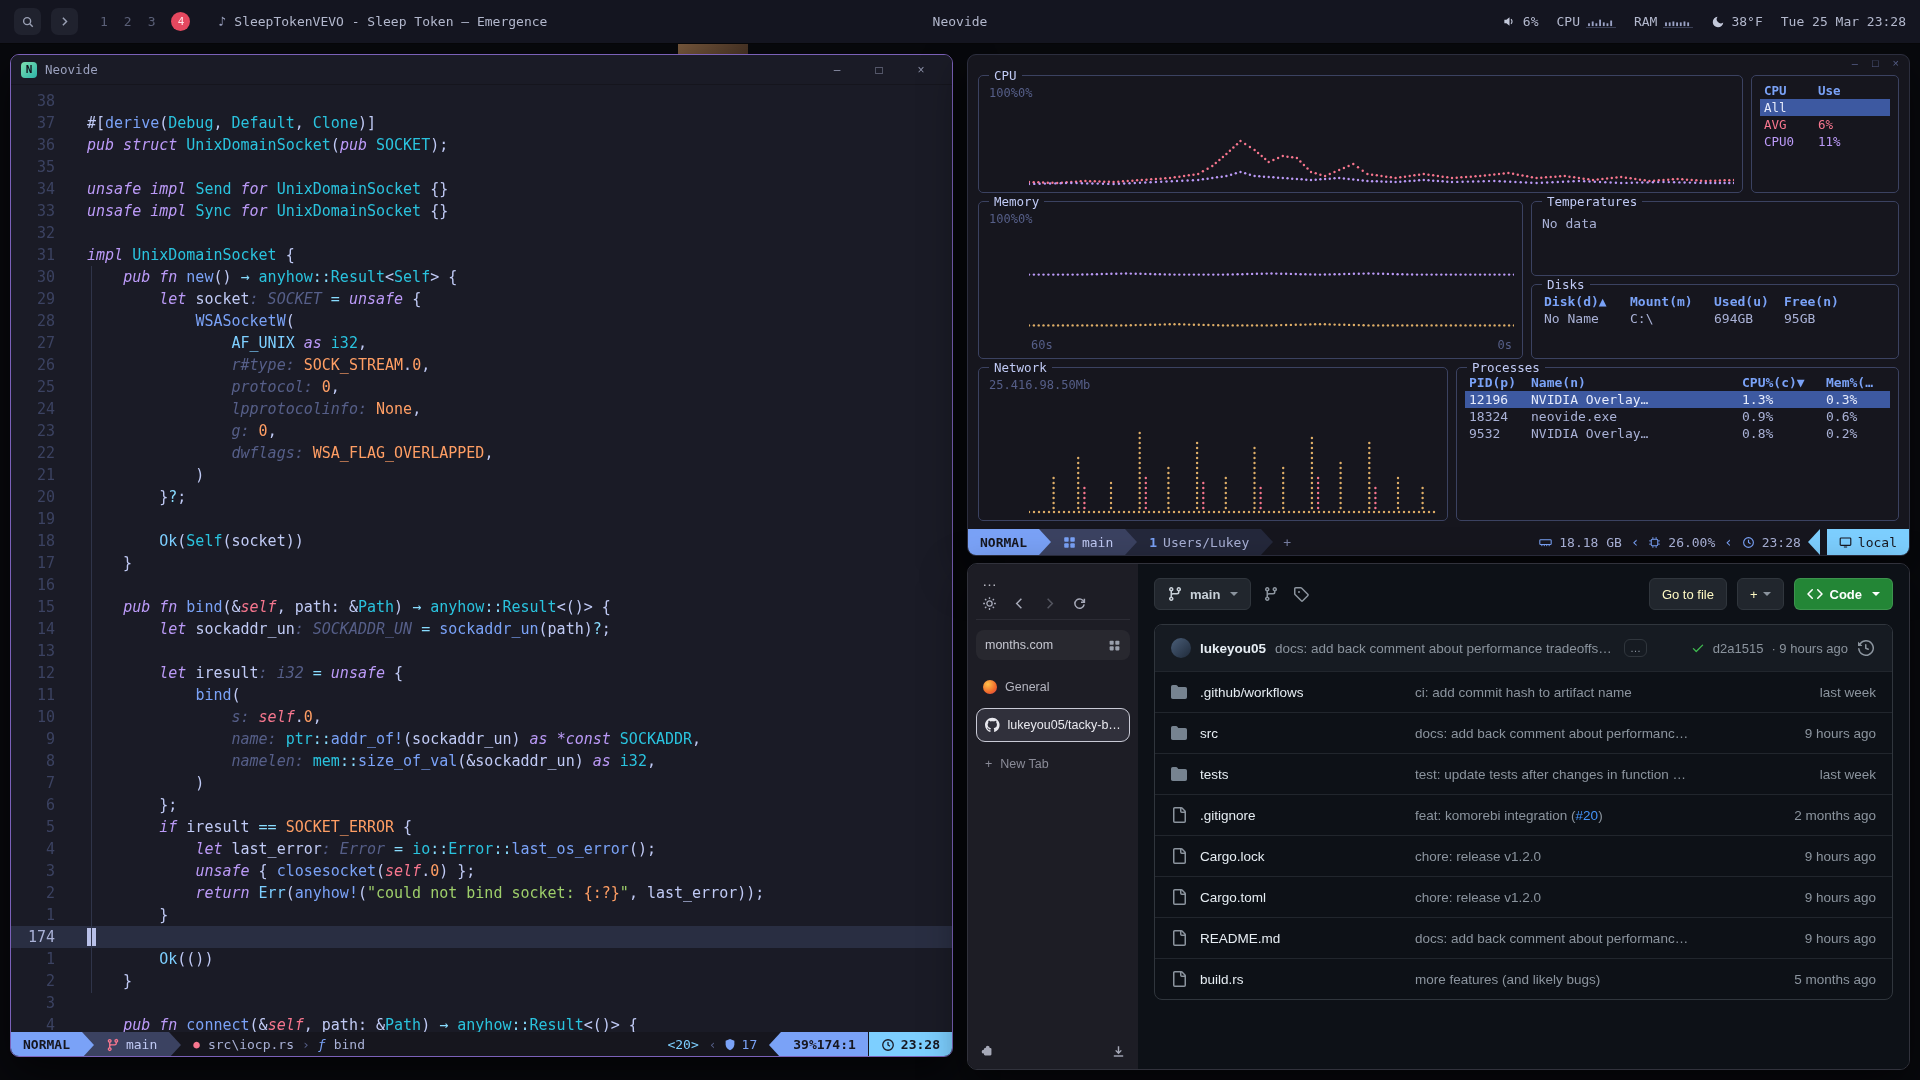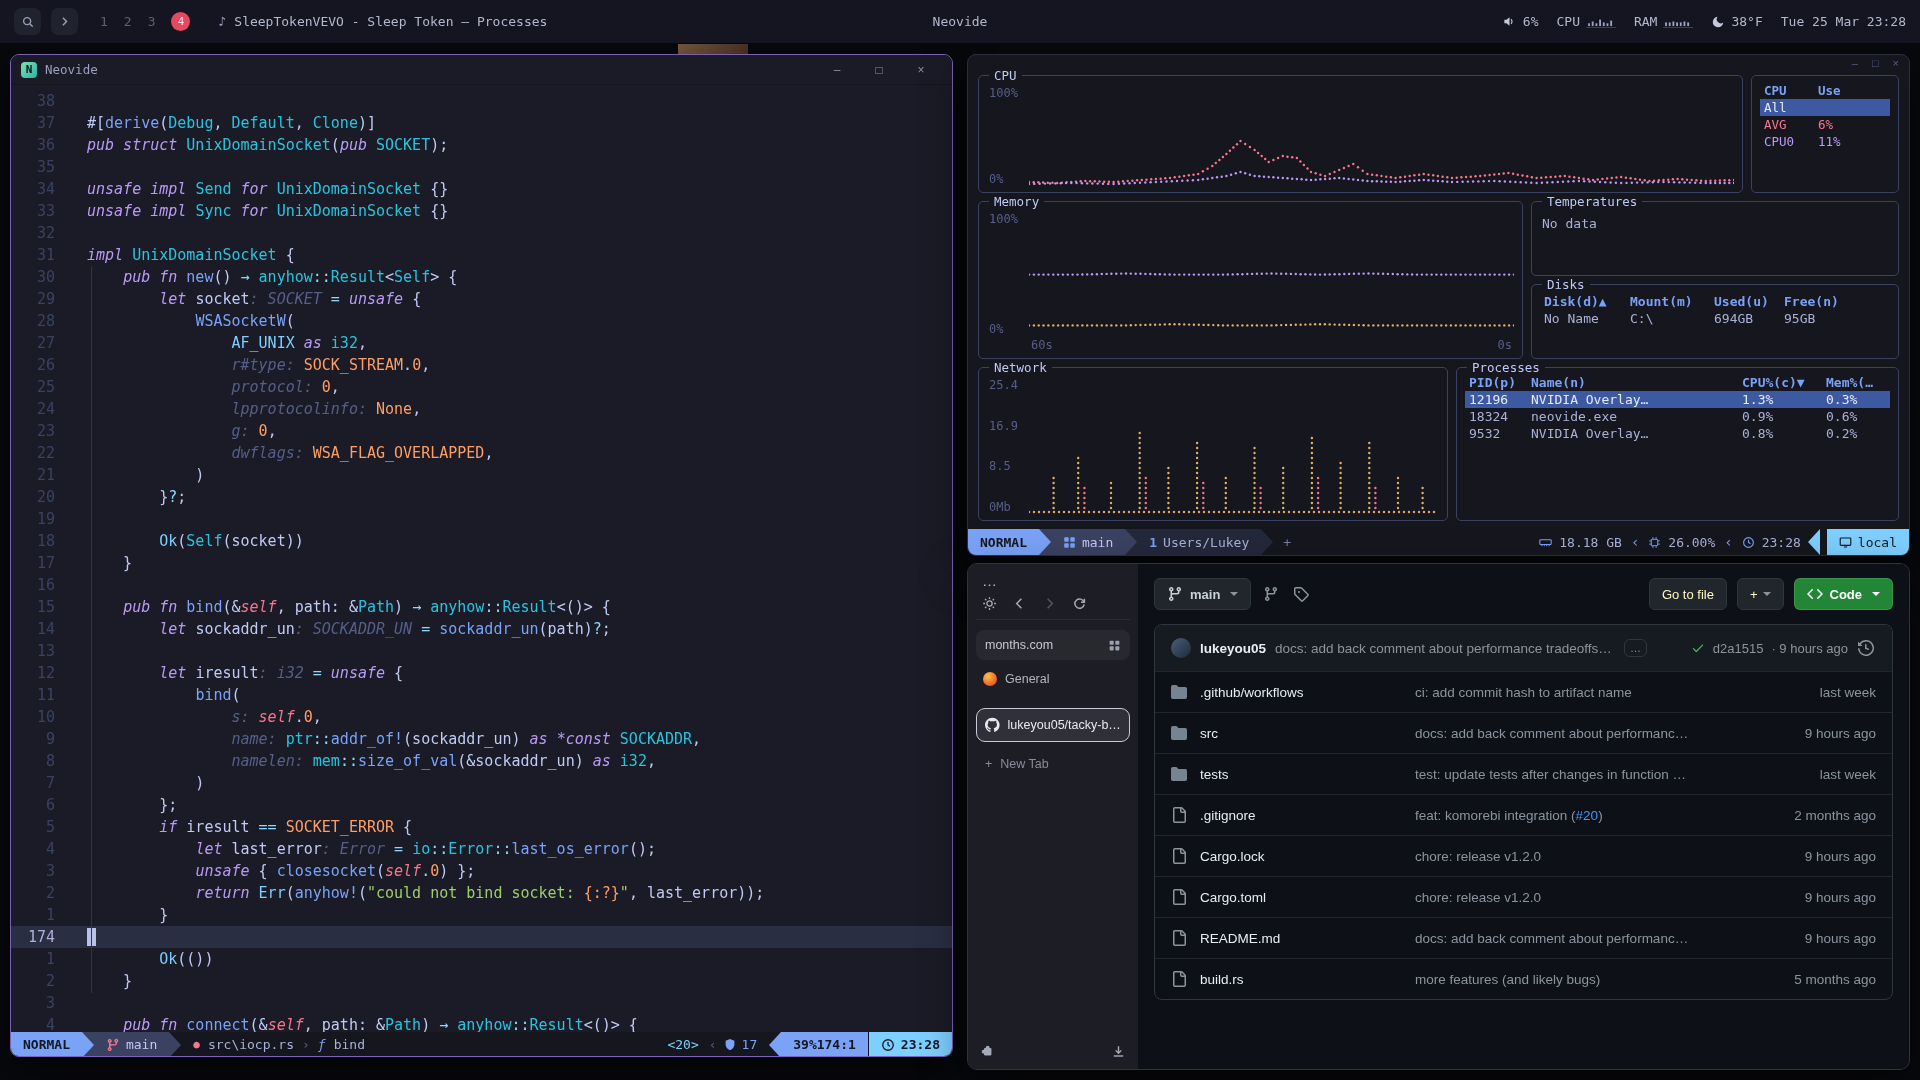--- a/index.html
+++ b/index.html
@@ -78,21 +78,21 @@
 .r2{height:158px}
 .r3{flex:1}
 .panel{border:1px solid #3b4261;border-radius:5px;position:relative;padding:8px 8px 6px}
 .ptitle{position:absolute;top:-8px;left:10px;background:#16161e;padding:0 5px;font-size:12.5px;color:#c0caf5}
 .cpu-panel{flex:1;display:flex}
 .legend-panel{width:150px;font-size:12.5px;padding-top:6px}
 .lg-head{display:flex;color:#7aa2f7;font-weight:bold;padding:1px 4px}
 .lg-row{display:flex;padding:1px 4px;color:#c0caf5}
 .lg-row.sel{background:#3d59a1;color:#e6ebfb}
 .lg-name{width:54px;flex:none}
-.ylabels{width:42px;flex:none;display:flex;flex-direction:column;justify-content:space-between;color:#565f89;font-size:12px;padding:2px 0 0 2px}
+.ylabels{width:42px;flex:none;display:flex;flex-direction:row;justify-content:space-between;color:#565f89;font-size:12px;padding:2px 0 0 2px}
 .graph{flex:none;align-self:flex-end}
 .mem-panel{width:545px;display:flex;flex-direction:column}
 .mem-top{display:flex;flex:1}
 .xlabels{display:flex;justify-content:space-between;padding:2px 2px 0 44px;color:#565f89;font-size:12px}
 .col{flex:1;display:flex;flex-direction:column;gap:8px}
 .temp-panel,.disk-panel{flex:1}
 .nodata{padding:6px 2px;color:#a9b1d6}
 .net-panel{width:470px;display:flex}
 .proc-panel{flex:1;padding-top:6px}
 .trow{display:flex;padding:1px 4px;white-space:nowrap}
@@ -114,21 +114,21 @@
 .zi{width:13px;height:13px;flex:none}
 
 
 #browser{position:absolute;left:967px;top:563px;width:943px;height:507px;border-radius:10px;overflow:hidden;border:1px solid #31323c;display:flex;background:#0d1117;box-shadow:0 16px 44px rgba(0,0,0,.55);z-index:10}
 .bsb{width:170px;background:#1d1d25;display:flex;flex-direction:column;padding:8px;font-family:"Liberation Sans","DejaVu Sans",sans-serif}
 .bsb-menu{color:#b9bac4;font-size:15px;background:none;border:none;text-align:left;padding:0 6px 2px;cursor:pointer}
 .bsb-nav{display:flex;gap:15px;padding:5px 6px 8px;border-bottom:1px solid #2c2c35;margin-bottom:10px}
 .bsb-nav button{background:none;border:none;padding:0;cursor:pointer;line-height:0}
 .bsb-nav .dim{opacity:.4}
 .bsb-url{display:flex;align-items:center;justify-content:space-between;background:#28282f;border-radius:8px;height:30px;padding:0 9px;color:#c6c7d1;font-size:12.5px;margin-bottom:12px;cursor:pointer}
-.bsb-item{display:flex;gap:8px;color:#b4b5c0;font-size:12.5px;height:30px;padding:0 7px;border-radius:8px;margin-bottom:6px;cursor:pointer}
+.bsb-item{display:flex;align-items:center;gap:8px;color:#b4b5c0;font-size:12.5px;height:30px;padding:0 7px;border-radius:8px;margin-bottom:6px;cursor:pointer}
 .flame{width:14px;height:14px;border-radius:50%;background:radial-gradient(circle at 35% 30%,#ffc24b,#f06a2b 60%,#d63a4f);flex:none}
 .bsb-tab{display:flex;align-items:center;gap:8px;height:34px;background:#30303b;border:1px solid #c9cad6;border-radius:9px;padding:0 8px;color:#e8e8ee;font-size:12.5px;margin-bottom:8px;cursor:pointer}
 .bsb-tab span{white-space:nowrap;overflow:hidden;text-overflow:ellipsis}
 .bsb-new{display:flex;gap:8px;align-items:center;color:#8a8b98;font-size:12.5px;padding:0 9px;height:28px;cursor:pointer}
 .bsb-bottom{margin-top:auto;display:flex;justify-content:space-between;padding:4px 4px 2px}
 .bsb-bottom button{background:none;border:none;cursor:pointer;line-height:0}
 
 .gh{flex:1;display:flex;flex-direction:column;padding:14px 16px 0;background:#0d1117;color:#e6edf3;font:13.5px "Liberation Sans","DejaVu Sans",sans-serif;overflow:hidden}
 .gh-toolbar{display:flex;align-items:center;gap:10px;margin-bottom:14px}
 .gh-branch{display:flex;align-items:center;gap:7px;background:#21262d;border:1px solid #30363d;border-radius:6px;height:32px;padding:0 12px;color:#c9d1d9;font-weight:bold;font-size:13px;cursor:pointer}
@@ -172,21 +172,21 @@
         </svg>
     </button>
     <div class="ws-list">
         <span class="ws">1</span>
         <span class="ws">2</span>
         <span class="ws">3</span>
         <span class="ws active">4</span>
       </div>
     <div class="music">
       <span class="note">♪</span>
-      <span>SleepTokenVEVO - Sleep Token – Processes</span>
+      <span>SleepTokenVEVO - Sleep Token – Emergence</span>
     </div>
     <div class="tb-center">Neovide</div>
     <div class="tb-right">
       <span class="tb-item">
         <svg width="15" height="15" viewBox="0 0 16 16">
             <path d="M2.5 6.2v3.6h2.2L8 12.5v-9L4.7 6.2Z" fill="#c3c8da"></path>
             <path d="M9.6 5.6a3.2 3.2 0 0 1 0 4.8" stroke="#c3c8da" stroke-width="1.2" fill="none"></path>
           </svg>
         <span>6%</span>
       </span>

